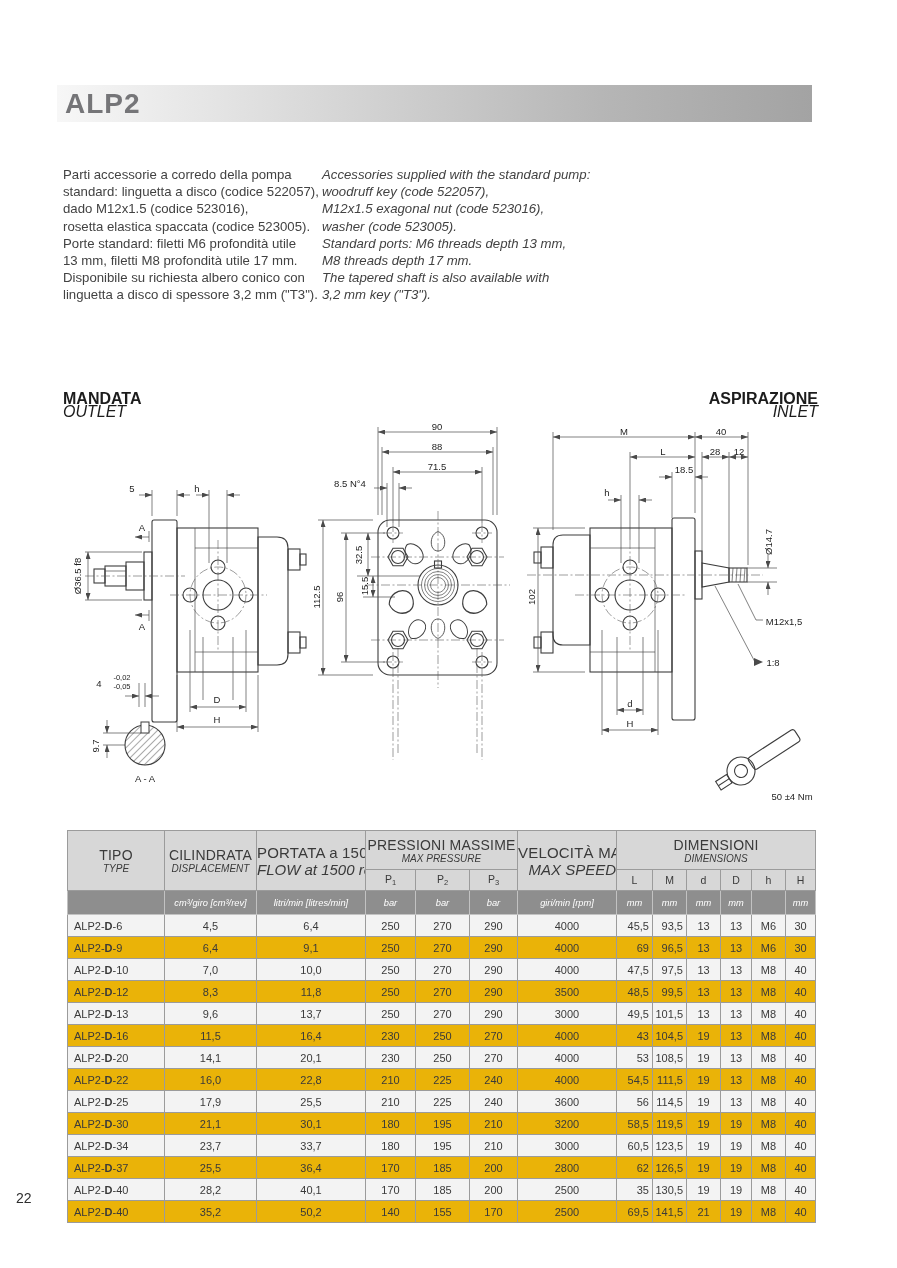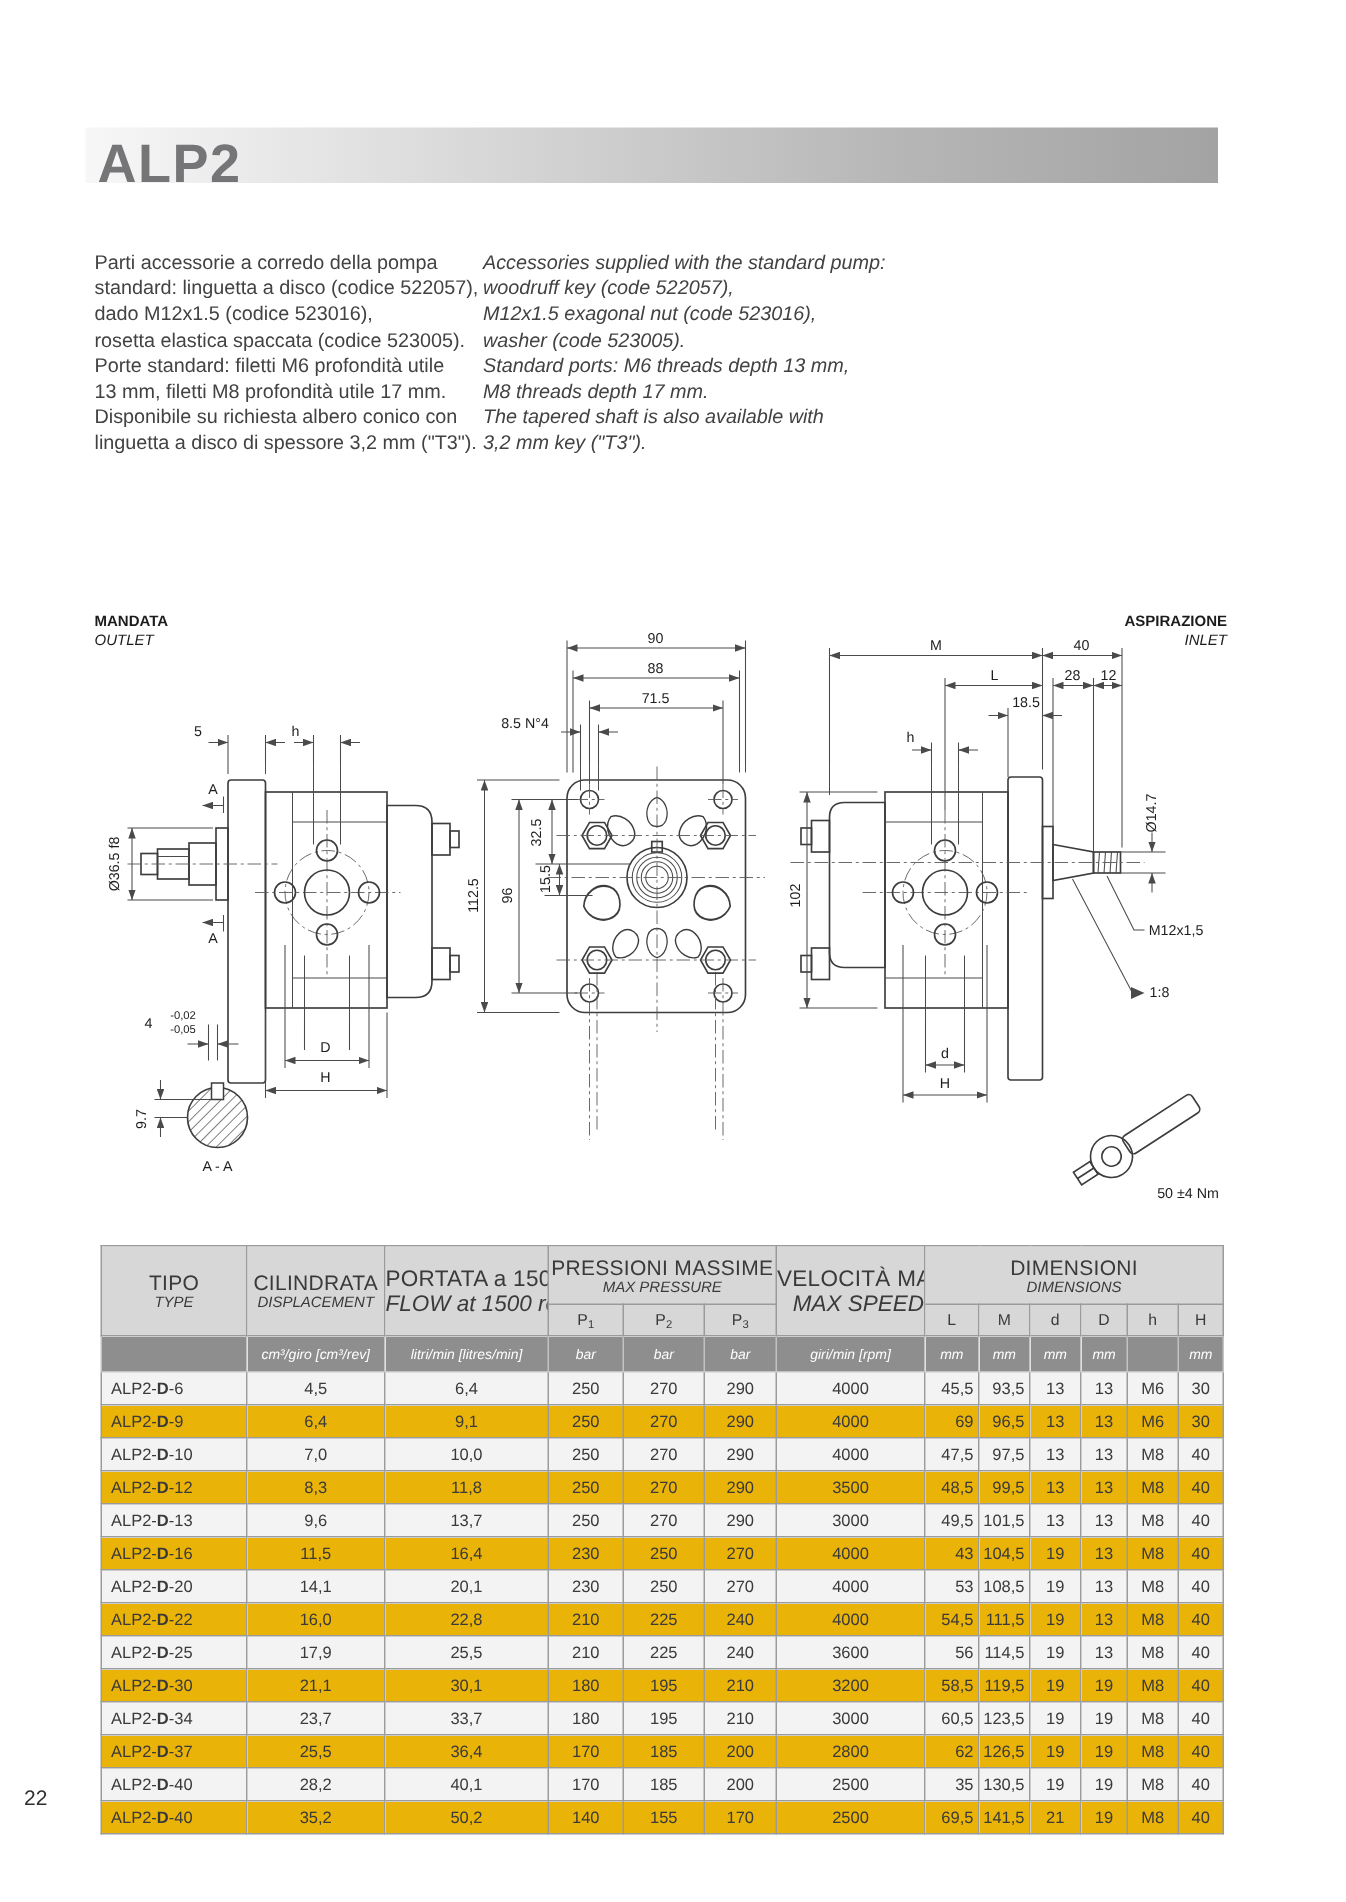--- a/index.html
+++ b/index.html
@@ -9,29 +9,29 @@
   .logo{position:absolute;left:576px;top:34px;width:240px;}
   .logo-row{display:flex;align-items:center;}
   .logo-text{font-style:italic;font-size:20px;line-height:20px;color:#000;white-space:nowrap;margin-left:2px;}
   .logo-text b{font-weight:900;letter-spacing:.3px;}
   .logo-text i{font-weight:300;letter-spacing:1.5px;font-style:italic;}
   .logo-bar{background:#000;color:#fff;font-size:8.5px;font-weight:bold;font-style:italic;
             letter-spacing:1.6px;padding:2px 6px 2px 5px;width:max-content;margin:1px 0 0 57px;}
   
   .title-bar{position:absolute;left:57px;top:85px;width:755px;height:37px;
              background:linear-gradient(90deg,#f7f7f7 0%,#dedede 28%,#b6b6b6 72%,#a3a3a3 100%);}
-  .title-bar span{position:absolute;left:8px;top:3px;font-size:36px;font-weight:800;
+  .title-bar span{position:absolute;left:8px;top:3px;font-size:28px;font-weight:800;
                   letter-spacing:1px;color:#757578;}
   
   .intro{position:absolute;top:166px;width:270px;font-size:13.2px;line-height:17.2px;
          white-space:pre-line;color:#424242;}
   .intro.it{left:63px;}
   .intro.en{left:322px;font-style:italic;}
   
-  .portlbl{position:absolute;top:408px;font-size:10px;line-height:13px;color:#1c1c1c;}
+  .portlbl{position:absolute;top:392px;font-size:16px;line-height:13px;color:#1c1c1c;}
   .portlbl .it{font-weight:bold;}
   .portlbl .en{font-style:italic;}
   .portlbl.left{left:63px;}
   .portlbl.right{right:79px;text-align:right;}
   
   .drawings{position:absolute;left:55px;top:415px;width:790px;height:410px;}
   .drawings svg{position:absolute;left:0;top:0;}
   .ol{stroke:#3d3d3d;stroke-width:1.1;fill:none;}
   .olf{stroke:#3d3d3d;stroke-width:1.1;fill:url(#hatch);}
   .tl{stroke:#4a4a4a;stroke-width:.7;fill:none;}

